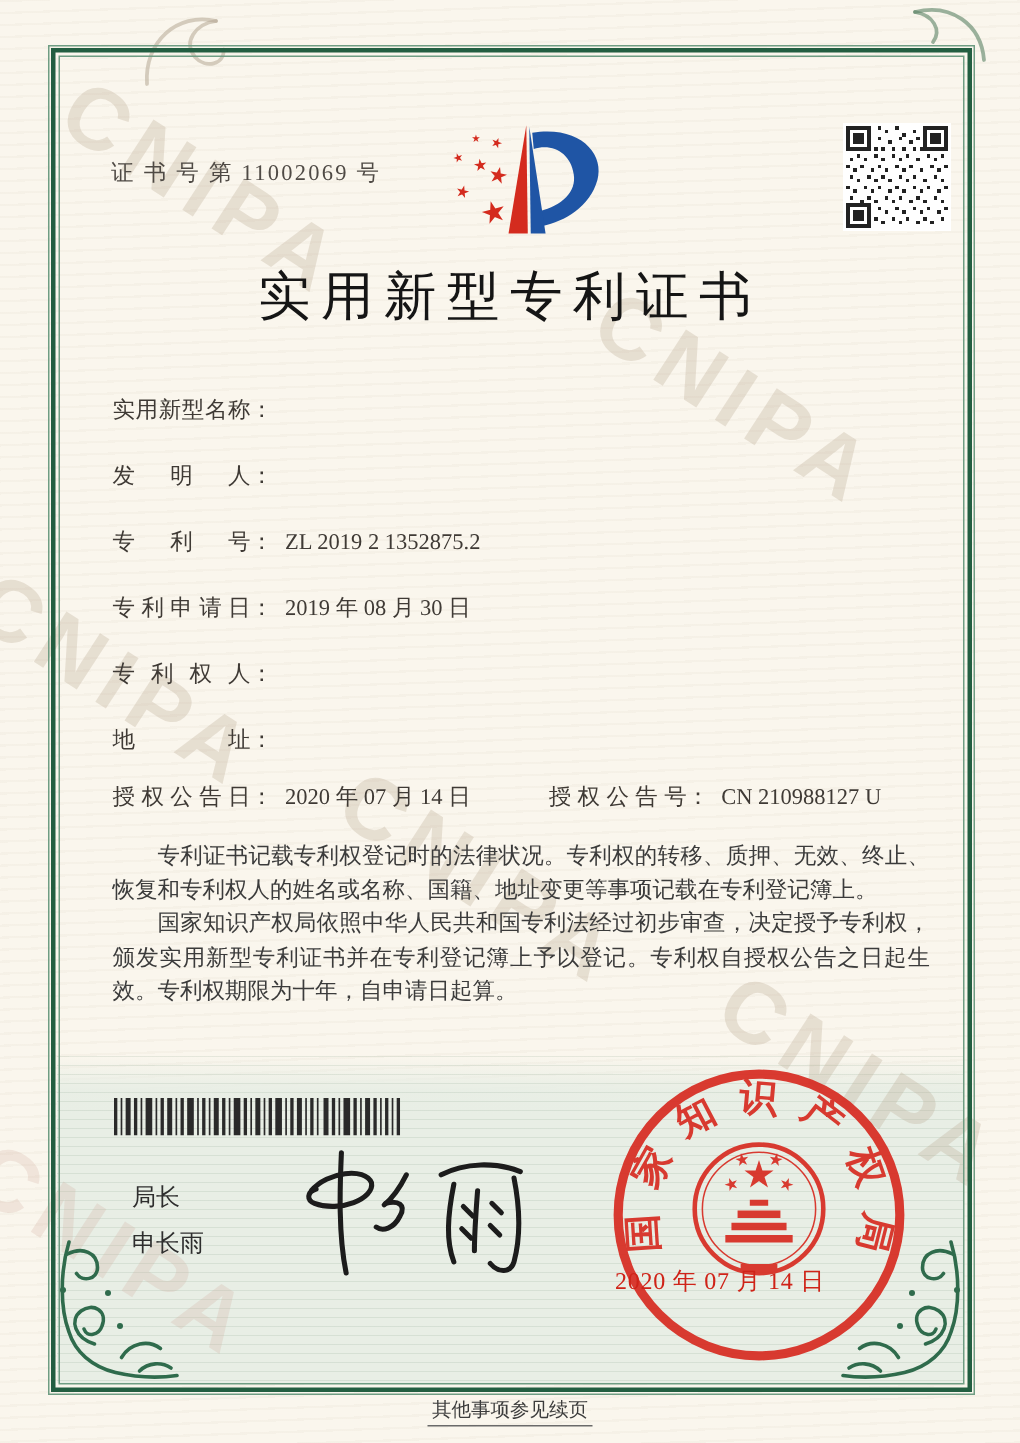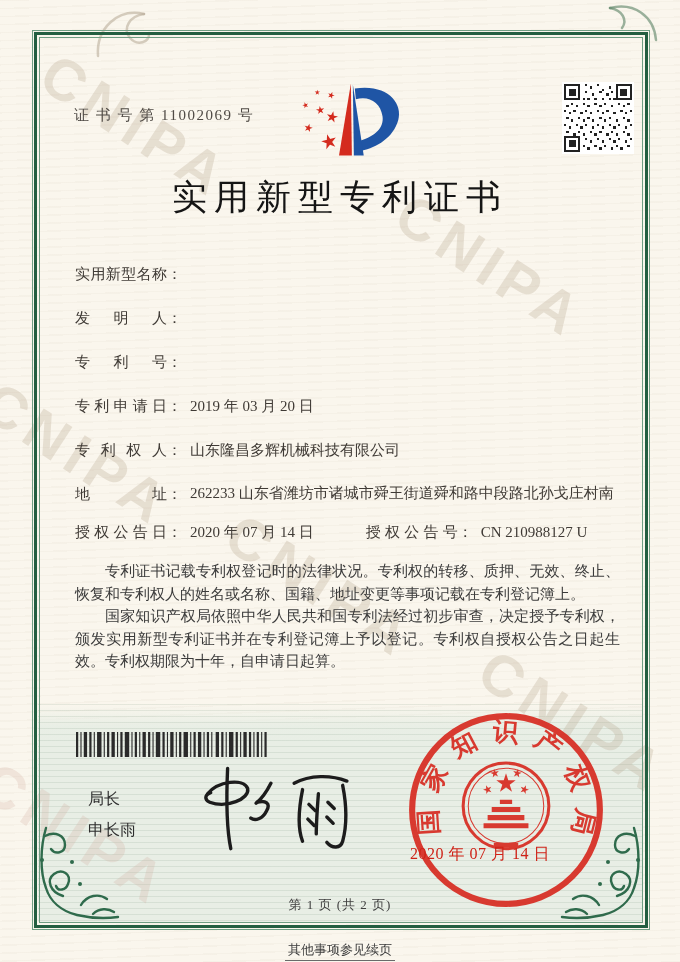--- a/index.html
+++ b/index.html
@@ -50,21 +50,21 @@
   .barcode{position:absolute;left:76px;top:732px;width:194px;height:25px;}
   .signer{position:absolute;left:88px;top:783px;font-family:"Liberation Sans",sans-serif;font-size:16px;line-height:31px;color:#2e2e2e;}
   .signature{position:absolute;left:188px;top:760px;}
   .seal{position:absolute;left:406px;top:710px;width:200px;height:200px;z-index:2;}
   .seal-date{
     position:absolute;left:410px;top:844px;z-index:3;font-size:16px;letter-spacing:0.5px;
     color:#cf2318;white-space:nowrap;
   }
   .page-info{position:absolute;left:0;top:896px;width:100%;text-align:center;font-size:13px;letter-spacing:1px;color:#3f3f3f;z-index:2;}
   .note{position:absolute;left:0;top:931px;width:100%;text-align:center;font-size:13px;color:#3c3c3c;z-index:2;}
-  .note span{display:inline-block;border-bottom:1px solid #6a6a6a;padding:10px 3px 1px;}
+  .note span{display:inline-block;border-bottom:1px solid #6a6a6a;padding:0 3px 1px;}
   .flourish{position:absolute;z-index:2;}
   .fl-left{left:36px;top:826px;}
   .fl-right{left:560px;top:826px;transform:scaleX(-1);}
   .curl{position:absolute;z-index:0;}
   .curl-left{left:92px;top:2px;}
   .curl-right{left:598px;top:0;}
 </style>
 </head>
 <body>
 
@@ -174,35 +174,34 @@
         <span class="flabel">实用新型名称</span>
           <span class="fcolon">：</span>
       </div>
       <div class="frow">
         <span class="flabel">发明人</span>
           <span class="fcolon">：</span>
       </div>
       <div class="frow">
         <span class="flabel">专利号</span>
           <span class="fcolon">：</span>
+        <span class="fvalue">ZL 2019 2 1352875.2</span>
       </div>
       <div class="frow">
         <span class="flabel">专利申请日</span>
           <span class="fcolon">：</span>
-        <span class="fvalue">2019 年 03 月 20 日</span>
+        <span class="fvalue">2019 年 08 月 30 日</span>
       </div>
       <div class="frow">
         <span class="flabel">专利权人</span>
           <span class="fcolon">：</span>
-        <span class="fvalue">山东隆昌多辉机械科技有限公司</span>
       </div>
       <div class="frow addr">
         <span class="flabel">地址</span>
           <span class="fcolon">：</span>
-        <span class="fvalue">262233 山东省潍坊市诸城市舜王街道舜和路中段路北孙戈庄村南</span>
       </div>
       <div class="grant">
         <span class="gpair">
           <span class="flabel">授权公告日</span>
             <span class="fcolon">：</span>
           <span>2020 年 07 月 14 日</span>
         </span>
         <span class="gpair second">
           <span class="flabel">授权公告号</span>
             <span class="fcolon">：</span>
@@ -297,17 +296,16 @@
           <path transform="translate(80,78) scale(4.5) rotate(-20)" d="M0,-1 L0.588,0.809 L-0.951,-0.309 L0.951,-0.309 L-0.588,0.809 Z"></path>
           <path transform="translate(87,62) scale(4.5) rotate(-10)" d="M0,-1 L0.588,0.809 L-0.951,-0.309 L0.951,-0.309 L-0.588,0.809 Z"></path>
           <path transform="translate(109,62) scale(4.5) rotate(10)" d="M0,-1 L0.588,0.809 L-0.951,-0.309 L0.951,-0.309 L-0.588,0.809 Z"></path>
           <path transform="translate(116,78) scale(4.5) rotate(20)" d="M0,-1 L0.588,0.809 L-0.951,-0.309 L0.951,-0.309 L-0.588,0.809 Z"></path>
           <path d="M92,88 h12 v4 h-12 z M84,95 h28 v5 h-28 z M80,103 h36 v5 h-36 z M76,111 h44 v5 h-44 z M86,130 h24 v5 h-24 z"></path>
         </g>
       </g>
     </svg>
     <div class="seal-date">2020 年 07 月 14 日</div>
 
-    <div class="page-info">第 1 页 (共 2 页)</div>
     <div class="note"><span>其他事项参见续页</span></div>
 
   </div>
 </div>
 
 </body></html>

